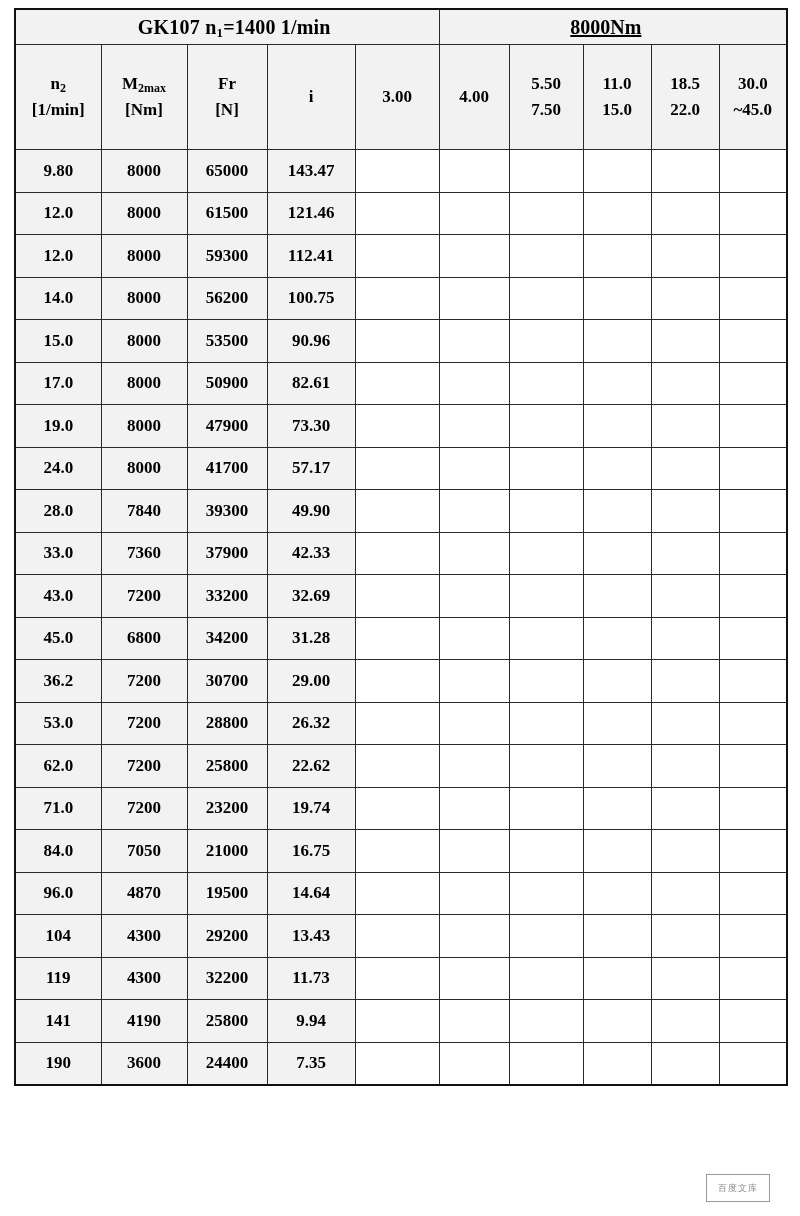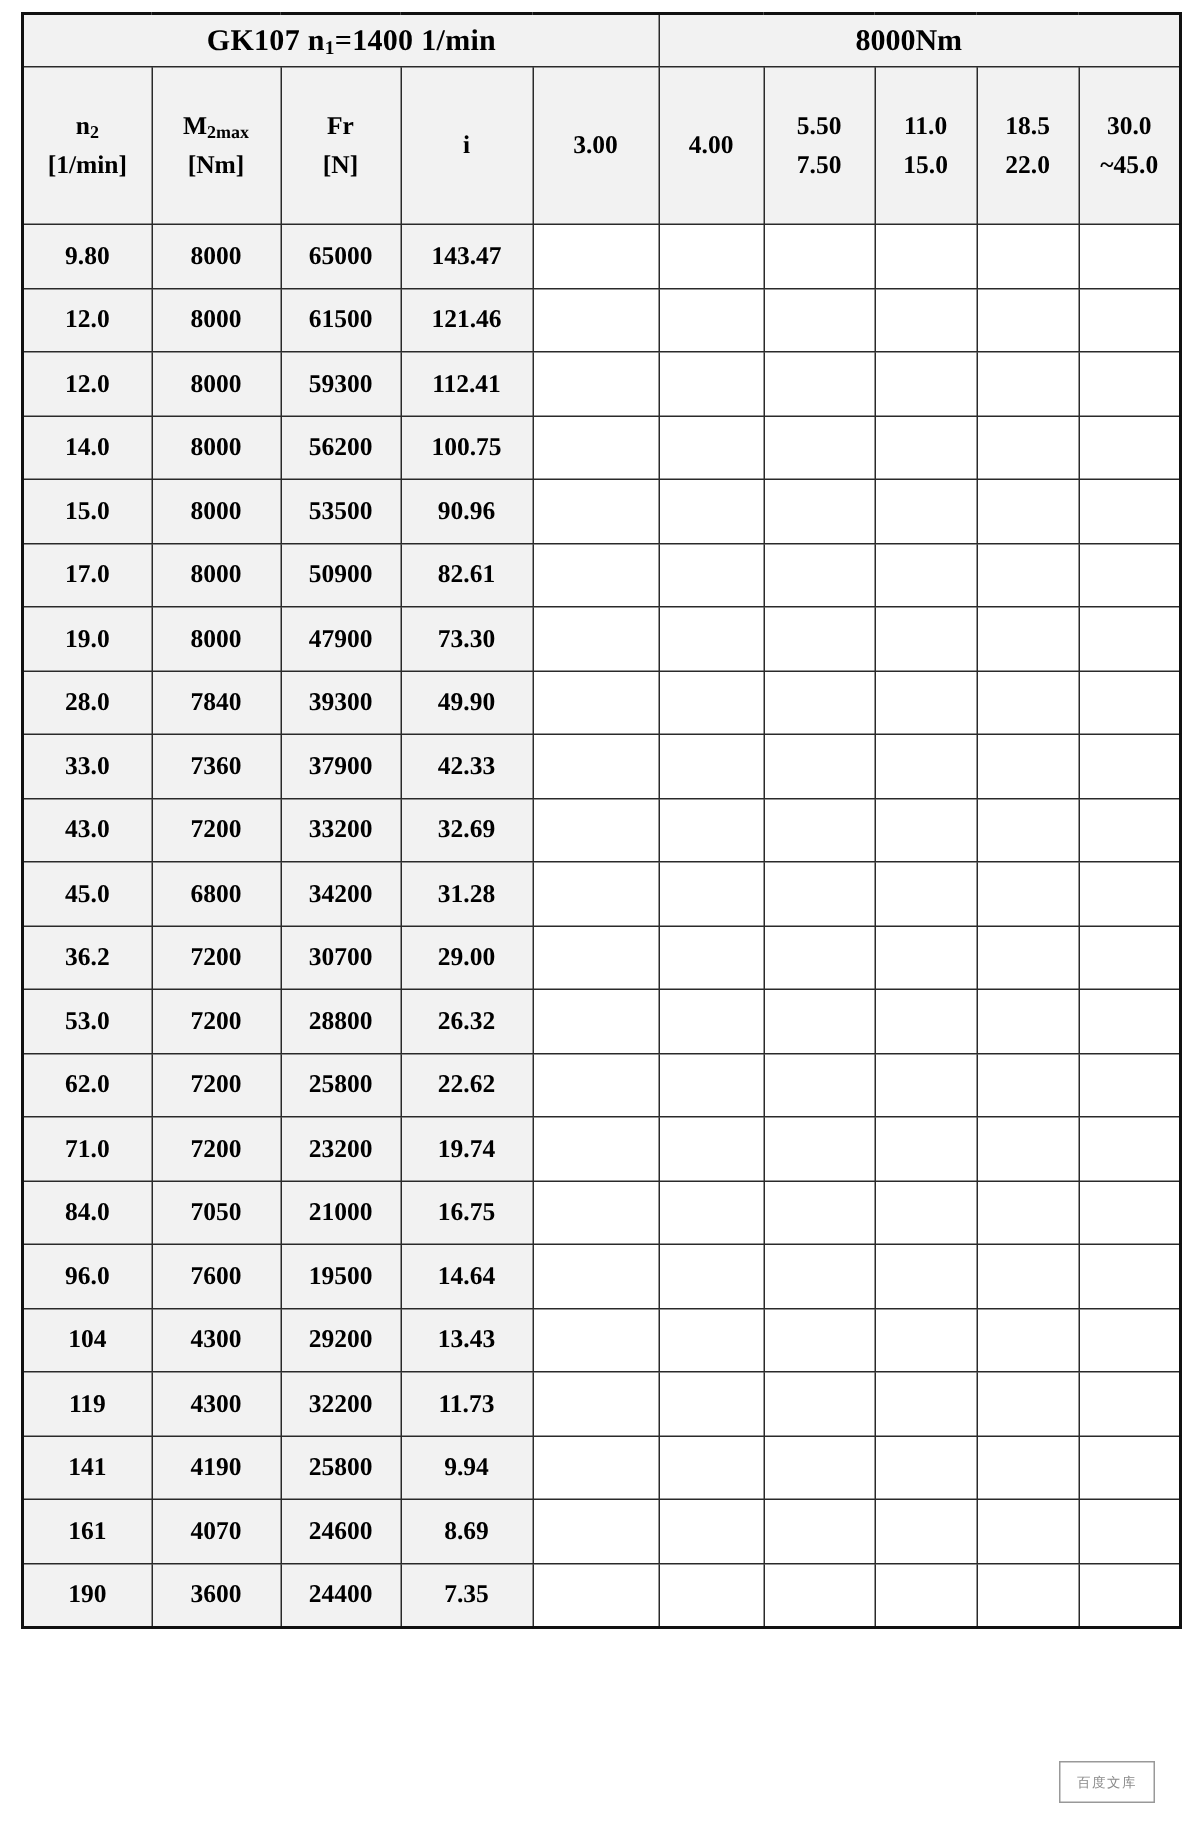--- a/index.html
+++ b/index.html
@@ -46,20 +46,21 @@
   .title-left {
     text-align: left;
     padding-left: 14px !important;
     font-size: 20px;
     letter-spacing: 0.2px;
   }
   .title-right {
     text-align: right;
     padding-right: 14px !important;
     font-size: 20px;
+    text-decoration: underline;
   }
   .title-left sub, .title-right sub {
     font-size: 13px;
     vertical-align: baseline;
     position: relative;
     top: 3px;
   }
   
   .head-row td {
     height: 104px;
@@ -225,20 +226,32 @@
         <td>47900</td>
         <td>73.30</td>
         <td class="empty-cell"></td>
         <td class="empty-cell"></td>
         <td class="empty-cell"></td>
         <td class="empty-cell"></td>
         <td class="empty-cell"></td>
         <td class="empty-cell"></td>
       </tr>
       <tr class="data-row">
+        <td>24.0</td>
+        <td>8000</td>
+        <td>41700</td>
+        <td>57.17</td>
+        <td class="empty-cell"></td>
+        <td class="empty-cell"></td>
+        <td class="empty-cell"></td>
+        <td class="empty-cell"></td>
+        <td class="empty-cell"></td>
+        <td class="empty-cell"></td>
+      </tr>
+      <tr class="data-row">
         <td>28.0</td>
         <td>7840</td>
         <td>39300</td>
         <td>49.90</td>
         <td class="empty-cell"></td>
         <td class="empty-cell"></td>
         <td class="empty-cell"></td>
         <td class="empty-cell"></td>
         <td class="empty-cell"></td>
         <td class="empty-cell"></td>
@@ -334,21 +347,21 @@
         <td>16.75</td>
         <td class="empty-cell"></td>
         <td class="empty-cell"></td>
         <td class="empty-cell"></td>
         <td class="empty-cell"></td>
         <td class="empty-cell"></td>
         <td class="empty-cell"></td>
       </tr>
       <tr class="data-row">
         <td>96.0</td>
-        <td>7600</td>
+        <td>4870</td>
         <td>19500</td>
         <td>14.64</td>
         <td class="empty-cell"></td>
         <td class="empty-cell"></td>
         <td class="empty-cell"></td>
         <td class="empty-cell"></td>
         <td class="empty-cell"></td>
         <td class="empty-cell"></td>
       </tr>
       <tr class="data-row">
@@ -373,32 +386,20 @@
         <td class="empty-cell"></td>
         <td class="empty-cell"></td>
         <td class="empty-cell"></td>
         <td class="empty-cell"></td>
       </tr>
       <tr class="data-row">
         <td>141</td>
         <td>4190</td>
         <td>25800</td>
         <td>9.94</td>
-        <td class="empty-cell"></td>
-        <td class="empty-cell"></td>
-        <td class="empty-cell"></td>
-        <td class="empty-cell"></td>
-        <td class="empty-cell"></td>
-        <td class="empty-cell"></td>
-      </tr>
-      <tr class="data-row">
-        <td>161</td>
-        <td>4070</td>
-        <td>24600</td>
-        <td>8.69</td>
         <td class="empty-cell"></td>
         <td class="empty-cell"></td>
         <td class="empty-cell"></td>
         <td class="empty-cell"></td>
         <td class="empty-cell"></td>
         <td class="empty-cell"></td>
       </tr>
       <tr class="data-row">
         <td>190</td>
         <td>3600</td>

